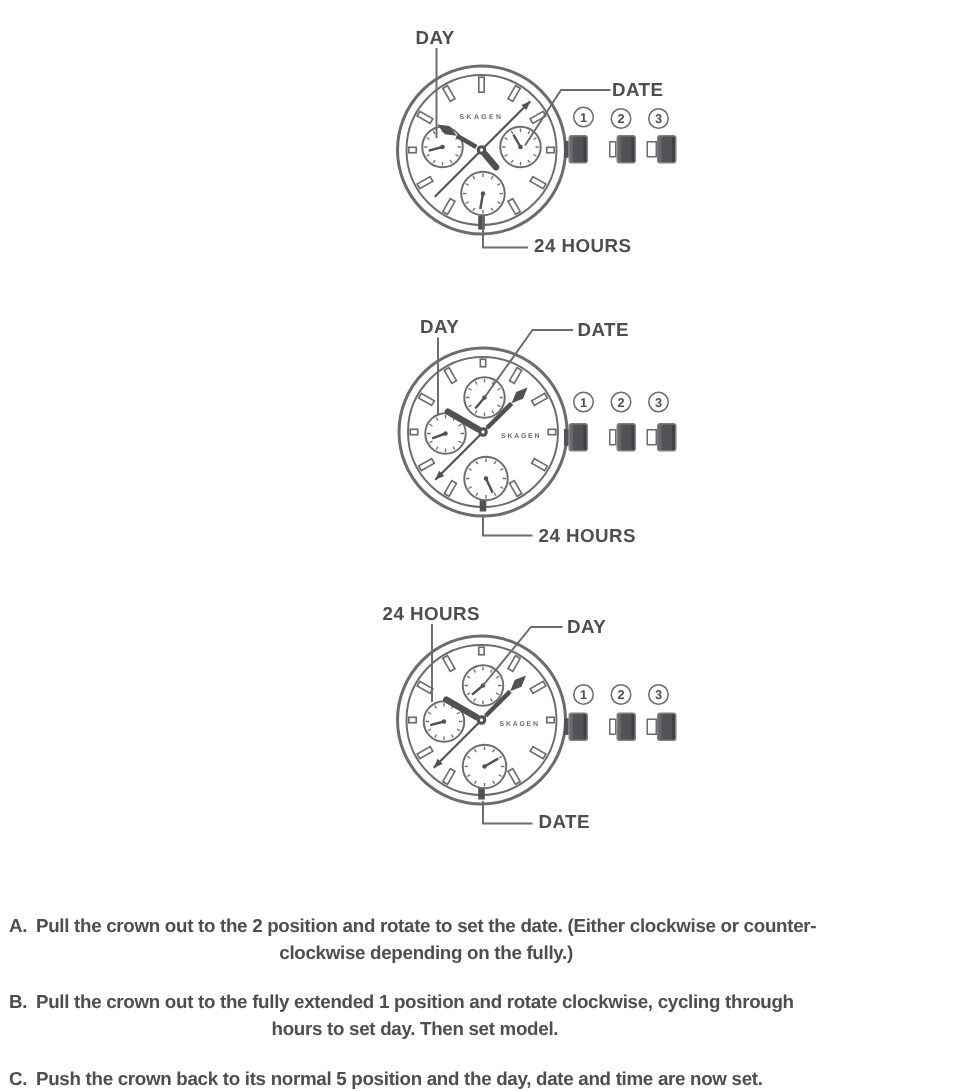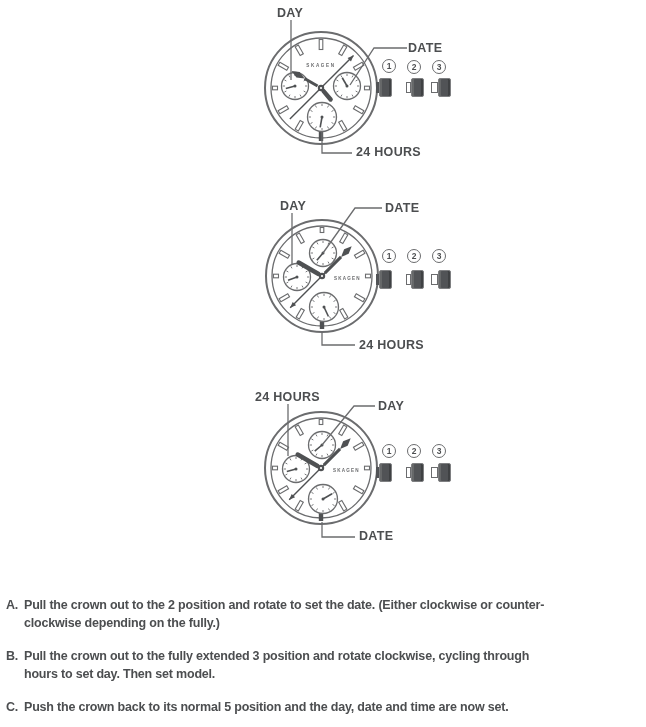--- a/index.html
+++ b/index.html
@@ -1,20 +1,20 @@
 <!DOCTYPE html>
 <html><head>
 <meta charset="utf-8">
 <style>
   html,body{margin:0;padding:0;}
   body{
     width:646px;height:727px;background:#ffffff;overflow:hidden;position:relative;
     font-family:"Liberation Sans", sans-serif;
   }
-  .page{position:absolute;inset:0;}
+  .page{position:absolute;inset:0;margin-top:12px;}
   .watch-block{position:absolute;}
   .watch-block svg{position:absolute;left:0;top:0;}
   .fig-label{
     position:absolute;font-size:12.5px;font-weight:bold;color:#4c4e50;
     letter-spacing:.3px;white-space:nowrap;line-height:13px;
   }
   .pos-num{
     position:absolute;width:12px;height:12px;border:1.3px solid #6b6c6e;border-radius:50%;
     color:#4c4e50;font-size:8.5px;font-weight:bold;display:flex;align-items:center;justify-content:center;
     background:#fff;
@@ -24,21 +24,21 @@
   .crown .stem.dark{background:#515356;border-color:#515356;}
   .crown .cbody{
     width:11px;height:17px;background:#515356;border:1px solid #7e7f81;border-radius:2px;
     box-shadow:inset 2px 0 0 #666869, inset -2px 0 0 #3f4143;
   }
   .instr{
     position:absolute;left:6px;display:flex;color:#4c4e50;font-weight:bold;
     font-size:12.5px;line-height:17.5px;letter-spacing:-0.2px;
   }
   .instr .marker{width:18px;flex:none;}
-  .instr .line{white-space:nowrap;}
+  .instr .line{white-space:nowrap;text-align:center;}
 </style>
 </head>
 <body>
 
 <div class="page">
 
   <div class="watch-block" id="w1" style="left:240px;top:0;width:240px;height:180px;">
     <svg id="wsvg1" width="240" height="180" viewBox="0 0 240 180">
         <g>
           <circle cx="81" cy="88" r="56" fill="none" stroke="#6b6c6e" stroke-width="2"></circle>
@@ -350,21 +350,21 @@
   <div class="instr" style="top:597px;">
     <div class="marker">A.</div>
     <div>
       <div class="line">Pull the crown out to the 2 position and rotate to set the date. (Either clockwise or counter-</div>
       <div class="line">clockwise depending on the fully.)</div>
     </div>
   </div>
   <div class="instr" style="top:648px;">
     <div class="marker">B.</div>
     <div>
-      <div class="line">Pull the crown out to the fully extended 3 position and rotate clockwise, cycling through</div>
+      <div class="line">Pull the crown out to the fully extended 1 position and rotate clockwise, cycling through</div>
       <div class="line">hours to set day. Then set model.</div>
     </div>
   </div>
   <div class="instr" style="top:699px;">
     <div class="marker">C.</div>
     <div>
       <div class="line">Push the crown back to its normal 5 position and the day, date and time are now set.</div>
     </div>
   </div>
 

